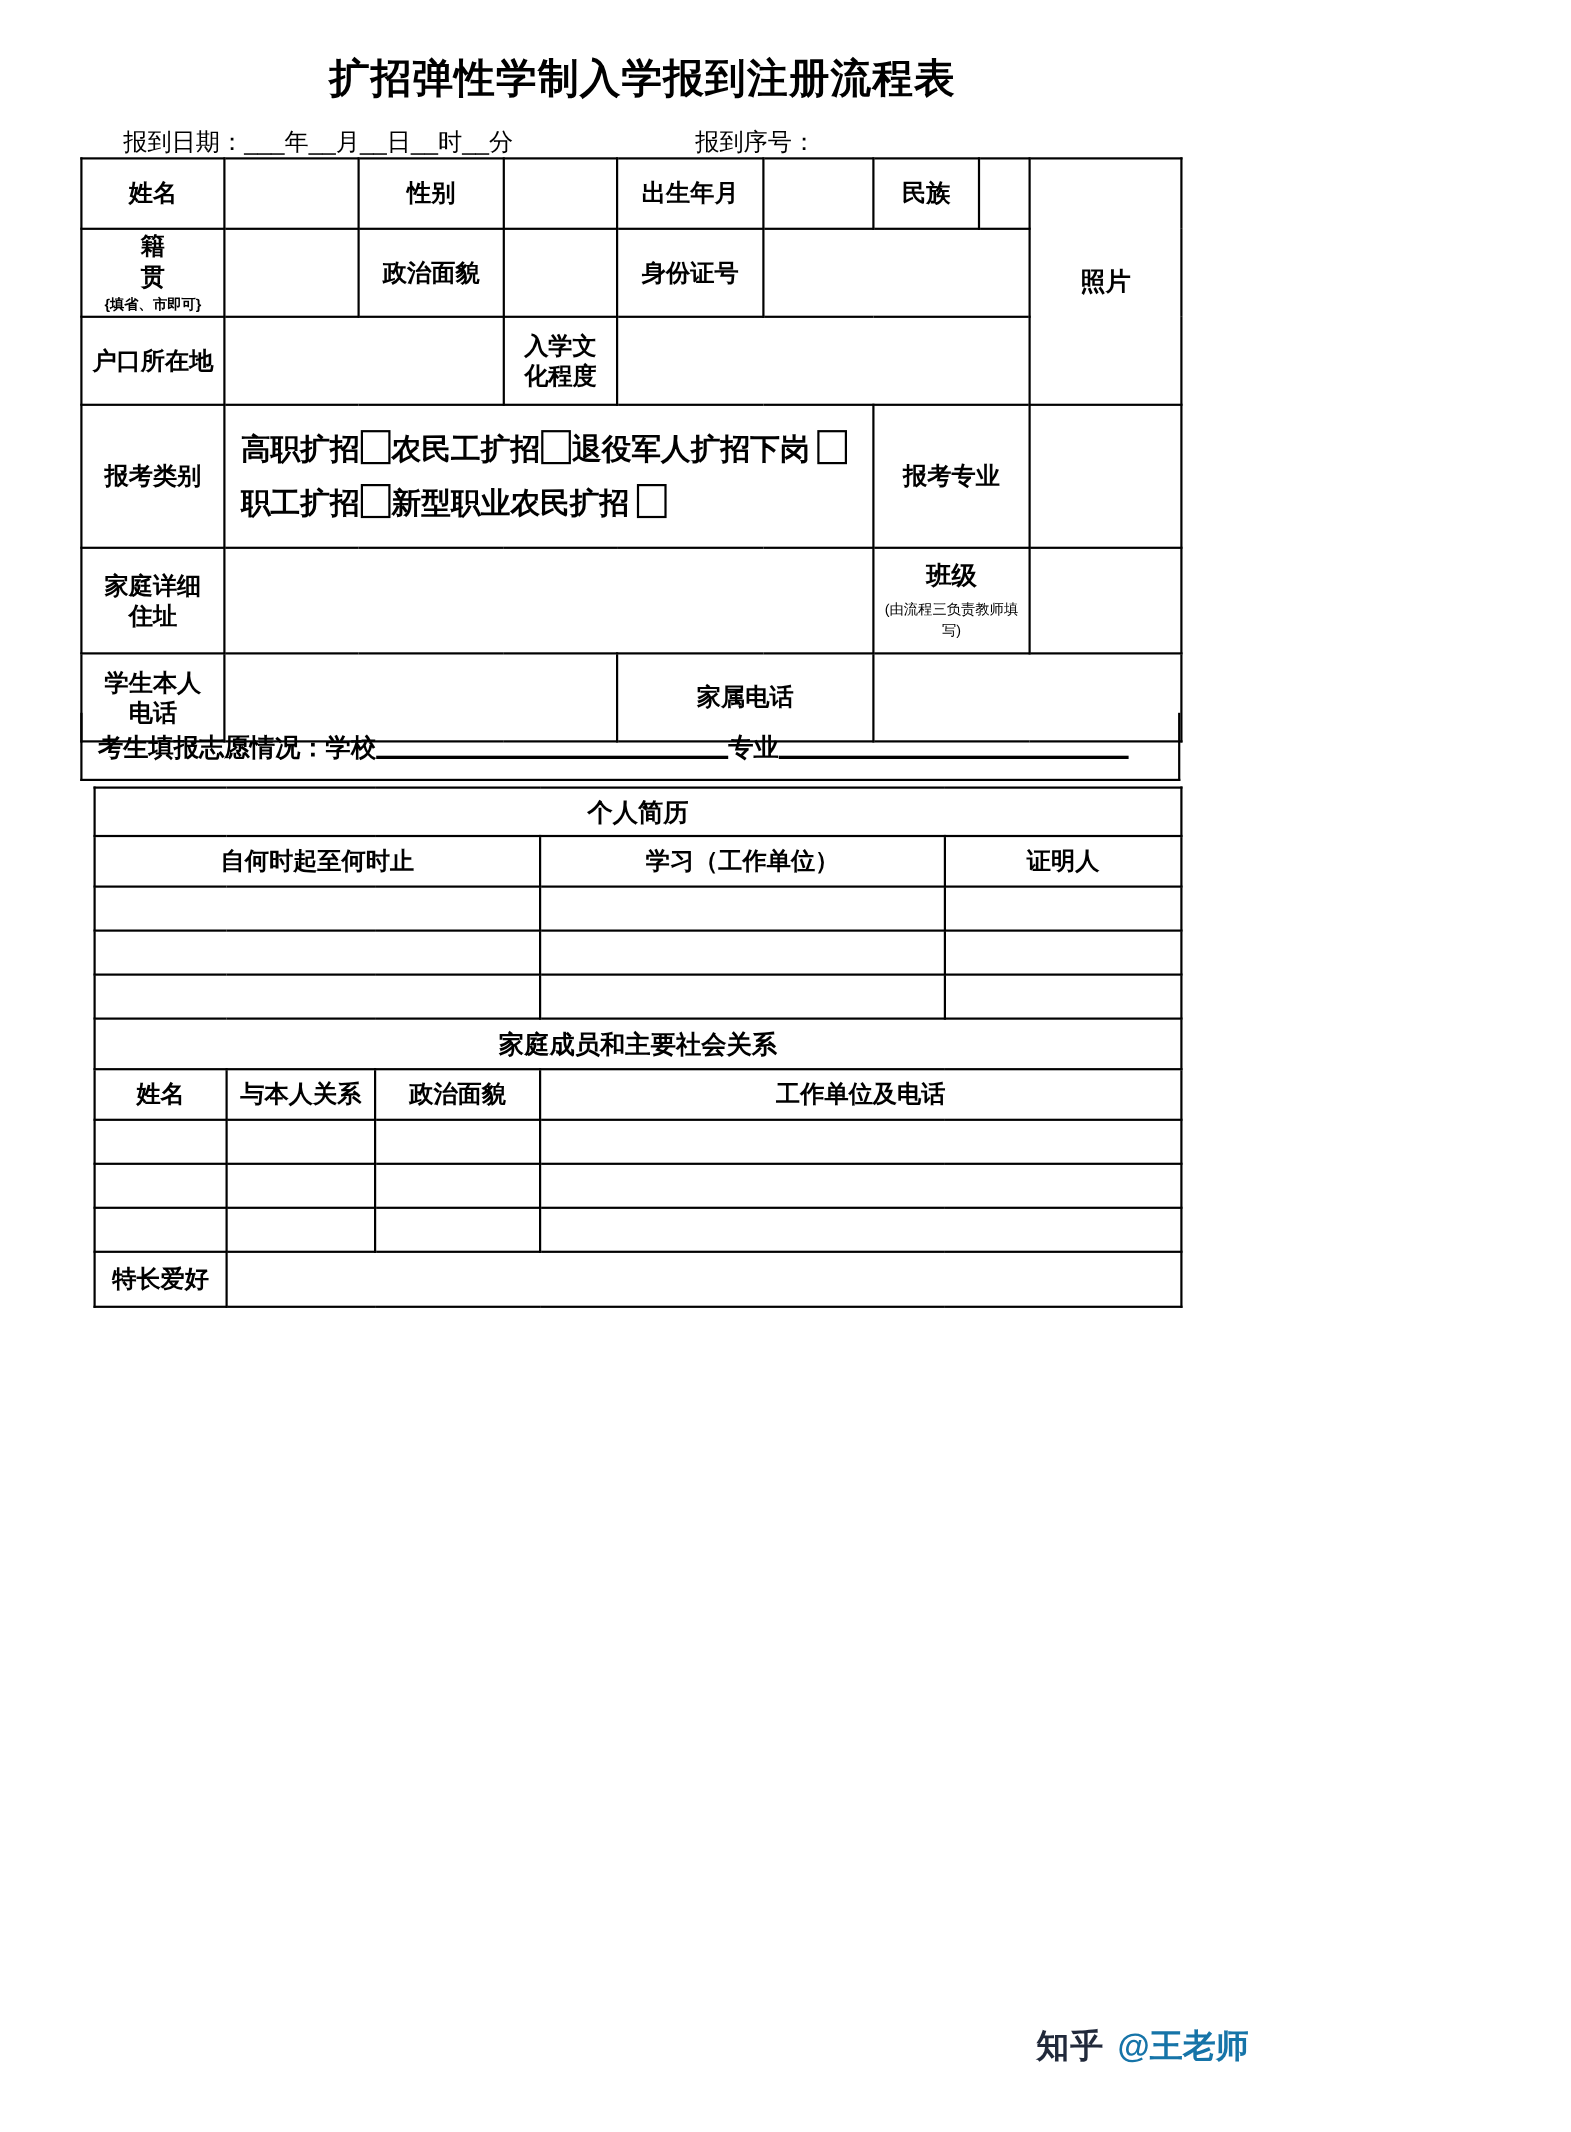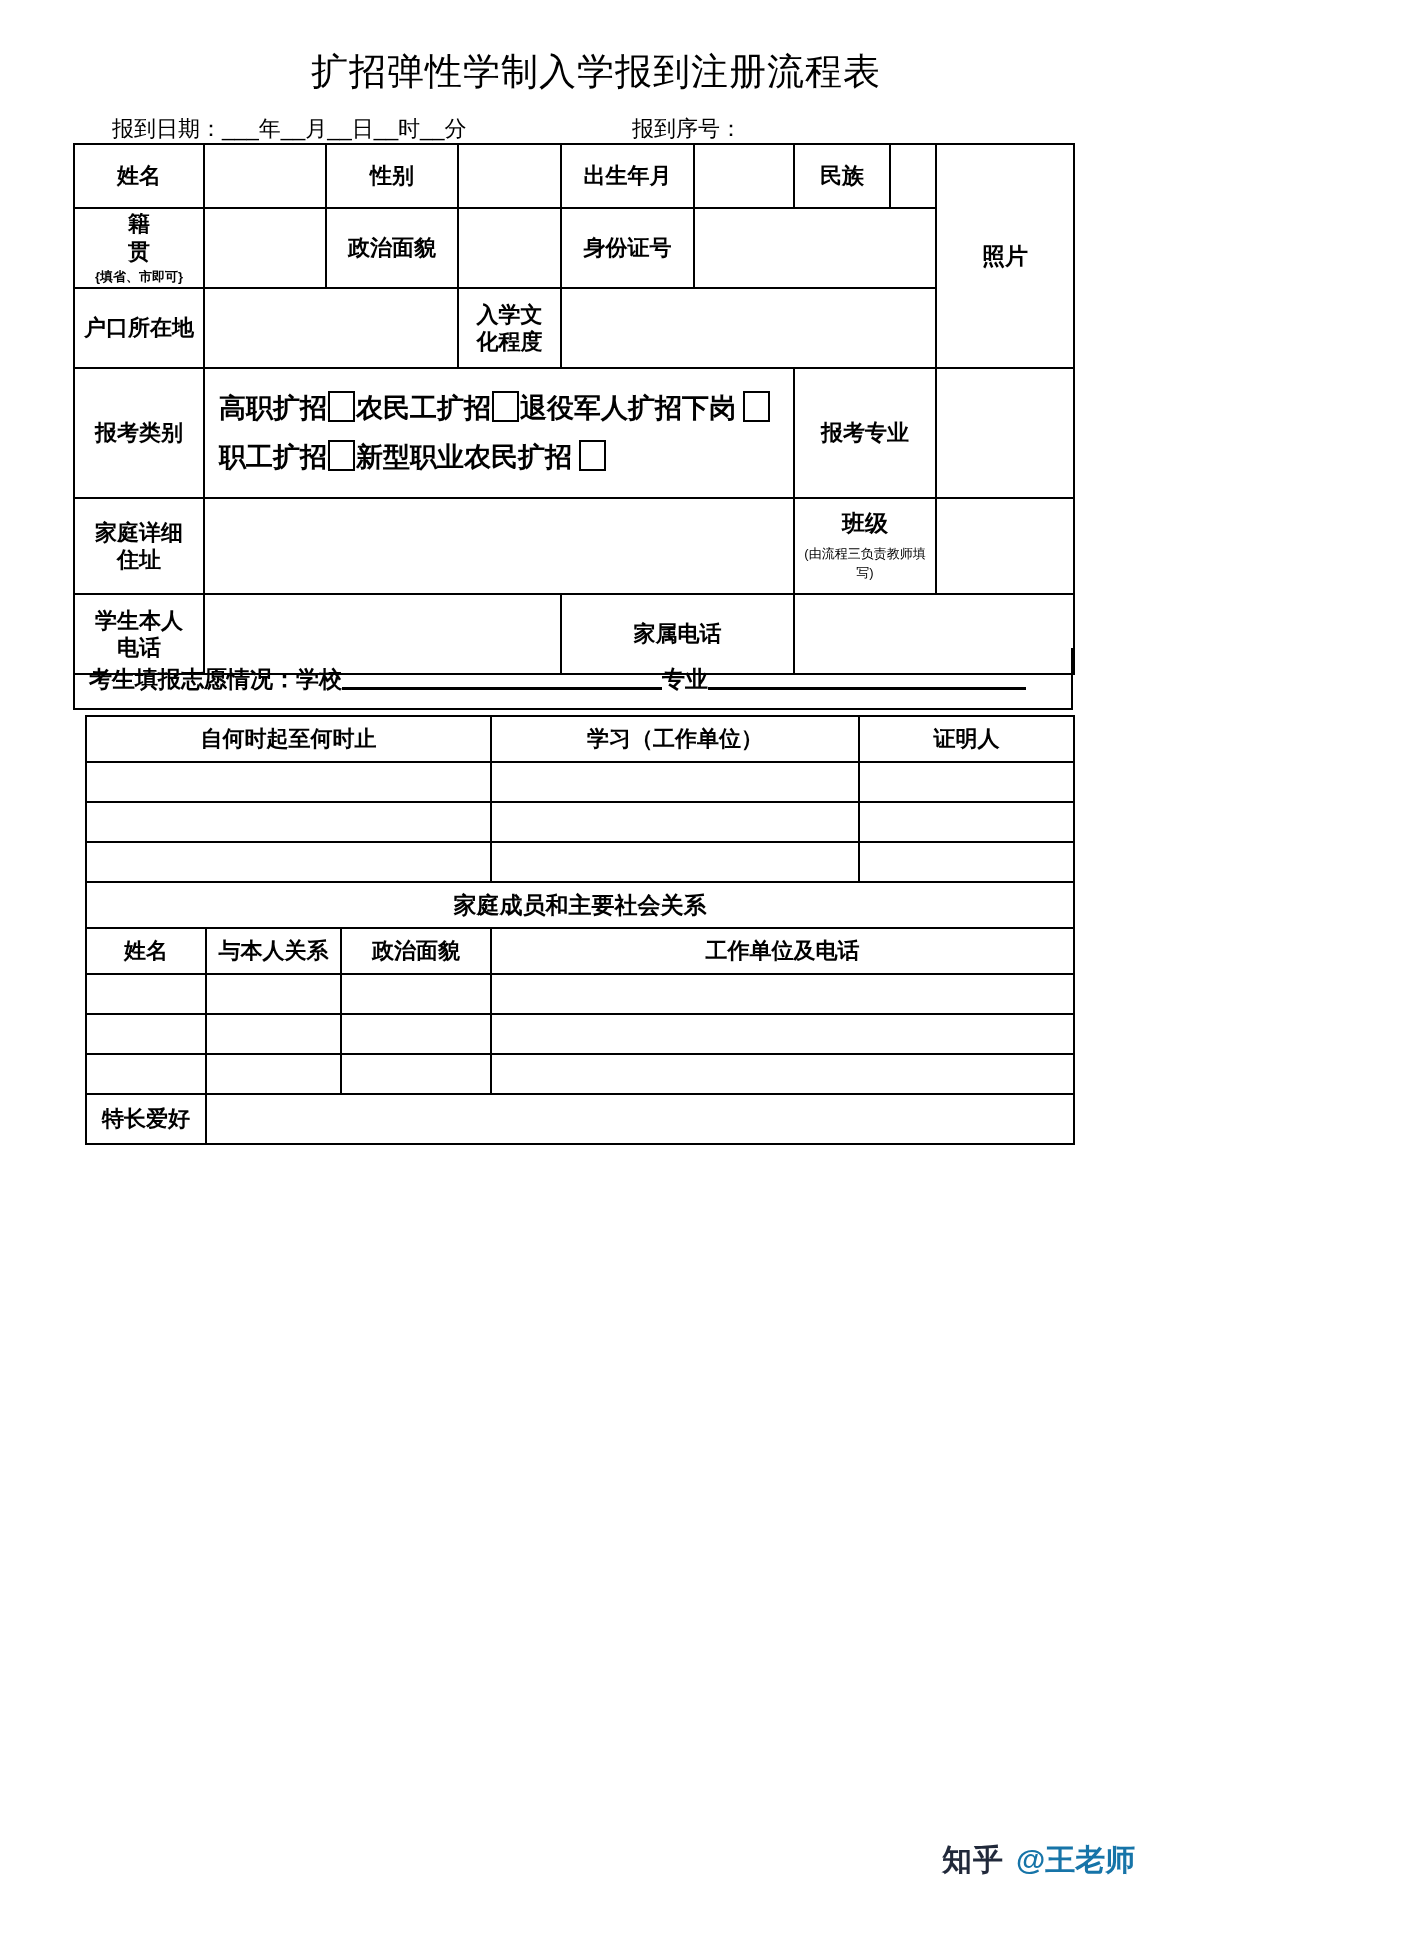--- a/index.html
+++ b/index.html
@@ -24,24 +24,23 @@
   }
 
   
   .title {
     position: absolute;
     left: 0;
     top: 50px;
     width: 1168px;
     text-align: center;
     font-size: 37px;
-    font-weight: normal;
+    font-weight: bold;
     letter-spacing: 1px;
     line-height: 1.2;
-    padding-left: 12px;
   }
 
   
   .headerline {
     position: absolute;
     left: 112px;
     top: 114px;
     width: 1150px;
     height: 32px;
     font-size: 22px;
@@ -309,20 +308,23 @@
   <table class="tbl" id="resume-table">
     <colgroup>
       <col style="width:120px">
       <col style="width:135px">
       <col style="width:150px">
       <col style="width:368px">
       <col style="width:215px">
     </colgroup>
 
     <tbody>
+        <tr>
+      <td class="section-head" colspan="5" style="height:42px">个人简历</td>
+    </tr>
     <tr>
       <td class="col-head" colspan="3" style="height:44px">自何时起至何时止</td>
       <td class="col-head">学习（工作单位）</td>
       <td class="col-head">证明人</td>
     </tr>
     <tr>
       <td class="blank" colspan="3" style="height:38px"></td>
       <td class="blank"></td>
       <td class="blank"></td>
     </tr>

